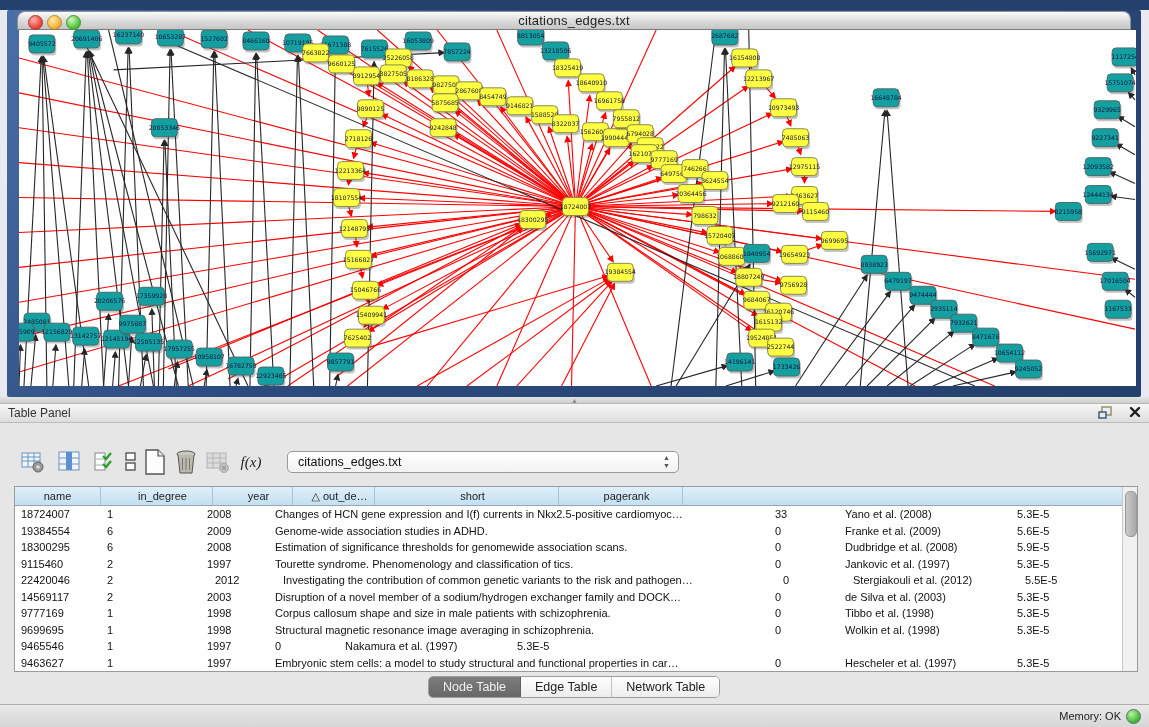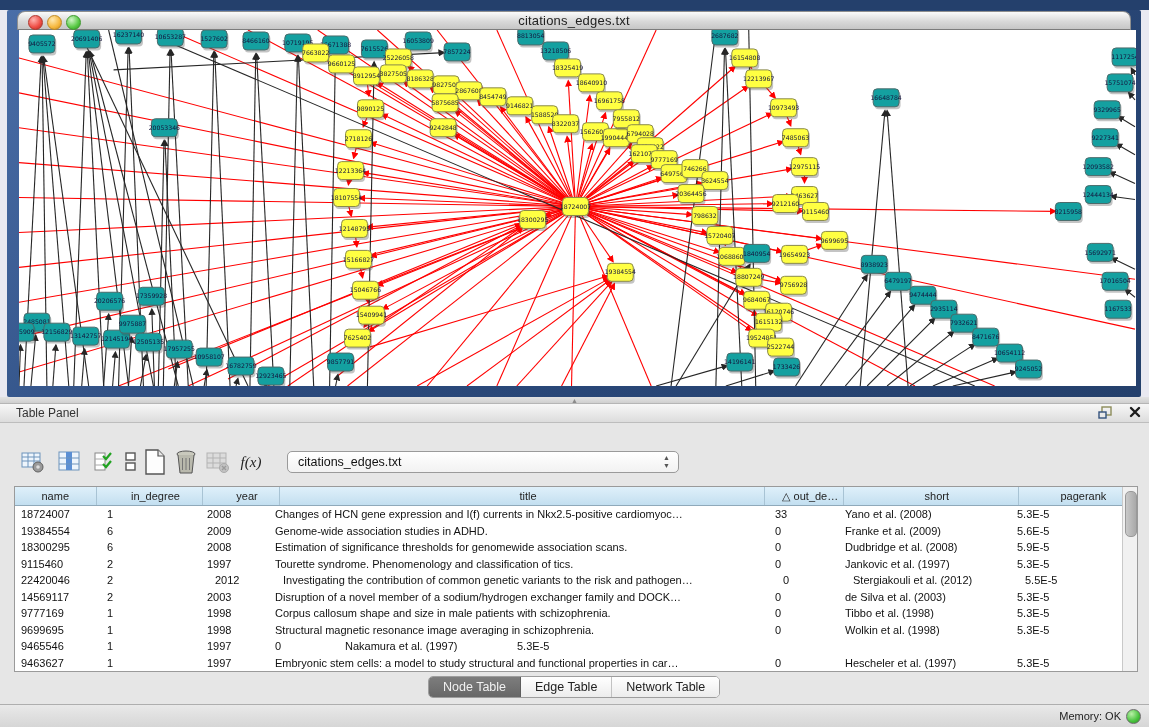--- a/index.html
+++ b/index.html
@@ -15,21 +15,21 @@
   #light-yellow{left:29px;background:radial-gradient(circle at 35% 30%,#ffe9b0,#f6b73c 60%,#c2861d);border:1px solid #c08a22;}
   #light-green{left:48px;background:radial-gradient(circle at 35% 30%,#d2f5c8,#58c943 60%,#2f9024);border:1px solid #3d9a2c;}
   #win-title{width:100%;text-align:center;font-size:13px;color:#222;line-height:17px;letter-spacing:.2px;}
   #net-canvas{left:19px;top:30px;width:1117px;height:356px;background:#ffffff;overflow:hidden;}
   #net-canvas svg{display:block;}
   
   #split-divider{left:0;top:397px;width:1149px;height:7px;background:linear-gradient(#e3e3e3,#cfcfcf);border-bottom:1px solid #b5b5b5;box-sizing:border-box;}
   #split-grip{left:571px;top:398px;width:7px;height:5px;color:#8a8a8a;font-size:7px;line-height:5px;}
   
   #panel-header{left:0;top:404px;width:1149px;height:19px;background:linear-gradient(#f7f7f7,#dcdcdc);border-bottom:1px solid #bdbdbd;box-sizing:border-box;}
-  #panel-title{left:16px;top:406px;font-size:12px;color:#333;}
+  #panel-title{left:8px;top:406px;font-size:12px;color:#333;}
   #panel-body{left:0;top:423px;width:1149px;height:281px;background:#e6e6e6;}
   
   .tbtn{position:absolute;top:449px;width:26px;height:26px;display:flex;align-items:center;justify-content:center;}
   #fx-label{font-family:"Liberation Serif",serif;font-style:italic;font-size:15px;color:#222;}
   #table-combo{left:287px;top:451px;width:392px;height:22px;background:linear-gradient(#ffffff,#f2f2f2);border:1px solid #9a9a9a;border-radius:5px;box-sizing:border-box;}
   #combo-value{position:absolute;left:10px;top:3px;font-size:12.5px;color:#111;}
   #combo-stepper{position:absolute;right:8px;top:2px;font-size:7px;line-height:8px;color:#555;text-align:center;}
   
   #data-table{left:14px;top:486px;width:1124px;height:186px;background:#fff;border:1px solid #9a9a9a;box-sizing:border-box;}
   #thead{display:flex;height:19px;background:linear-gradient(#dff0fa,#c3dff0);border-bottom:1px solid #8fa9ba;box-sizing:border-box;gap:12px;}
@@ -895,21 +895,20 @@
   <div class="abs" id="table-combo">
     <span id="combo-value">citations_edges.txt</span>
     <span id="combo-stepper">▲<br>▼</span>
   </div>
 
   <div class="abs" id="data-table">
     <div id="thead">
         <div class="th" style="width: 86px;">name</div>
         <div class="th" style="width: 100px;">in_degree</div>
         <div class="th" style="width: 68px;">year</div>
-        <div class="th" style="width: 500px;">title</div>
         <div class="th" style="width: 70px;">△ out_de…</div>
         <div class="th" style="width: 172px;">short</div>
         <div class="th" style="width: 112px;">pagerank</div>
       </div>
     <div id="tbody">
         <div class="trow">
           <div class="td" style="width: 86px;">18724007</div>
           <div class="td" style="width: 100px;">1</div>
           <div class="td" style="width: 68px;">2008</div>
           <div class="td" style="width: 500px;">Changes of HCN gene expression and I(f) currents in Nkx2.5-positive cardiomyoc…</div>

